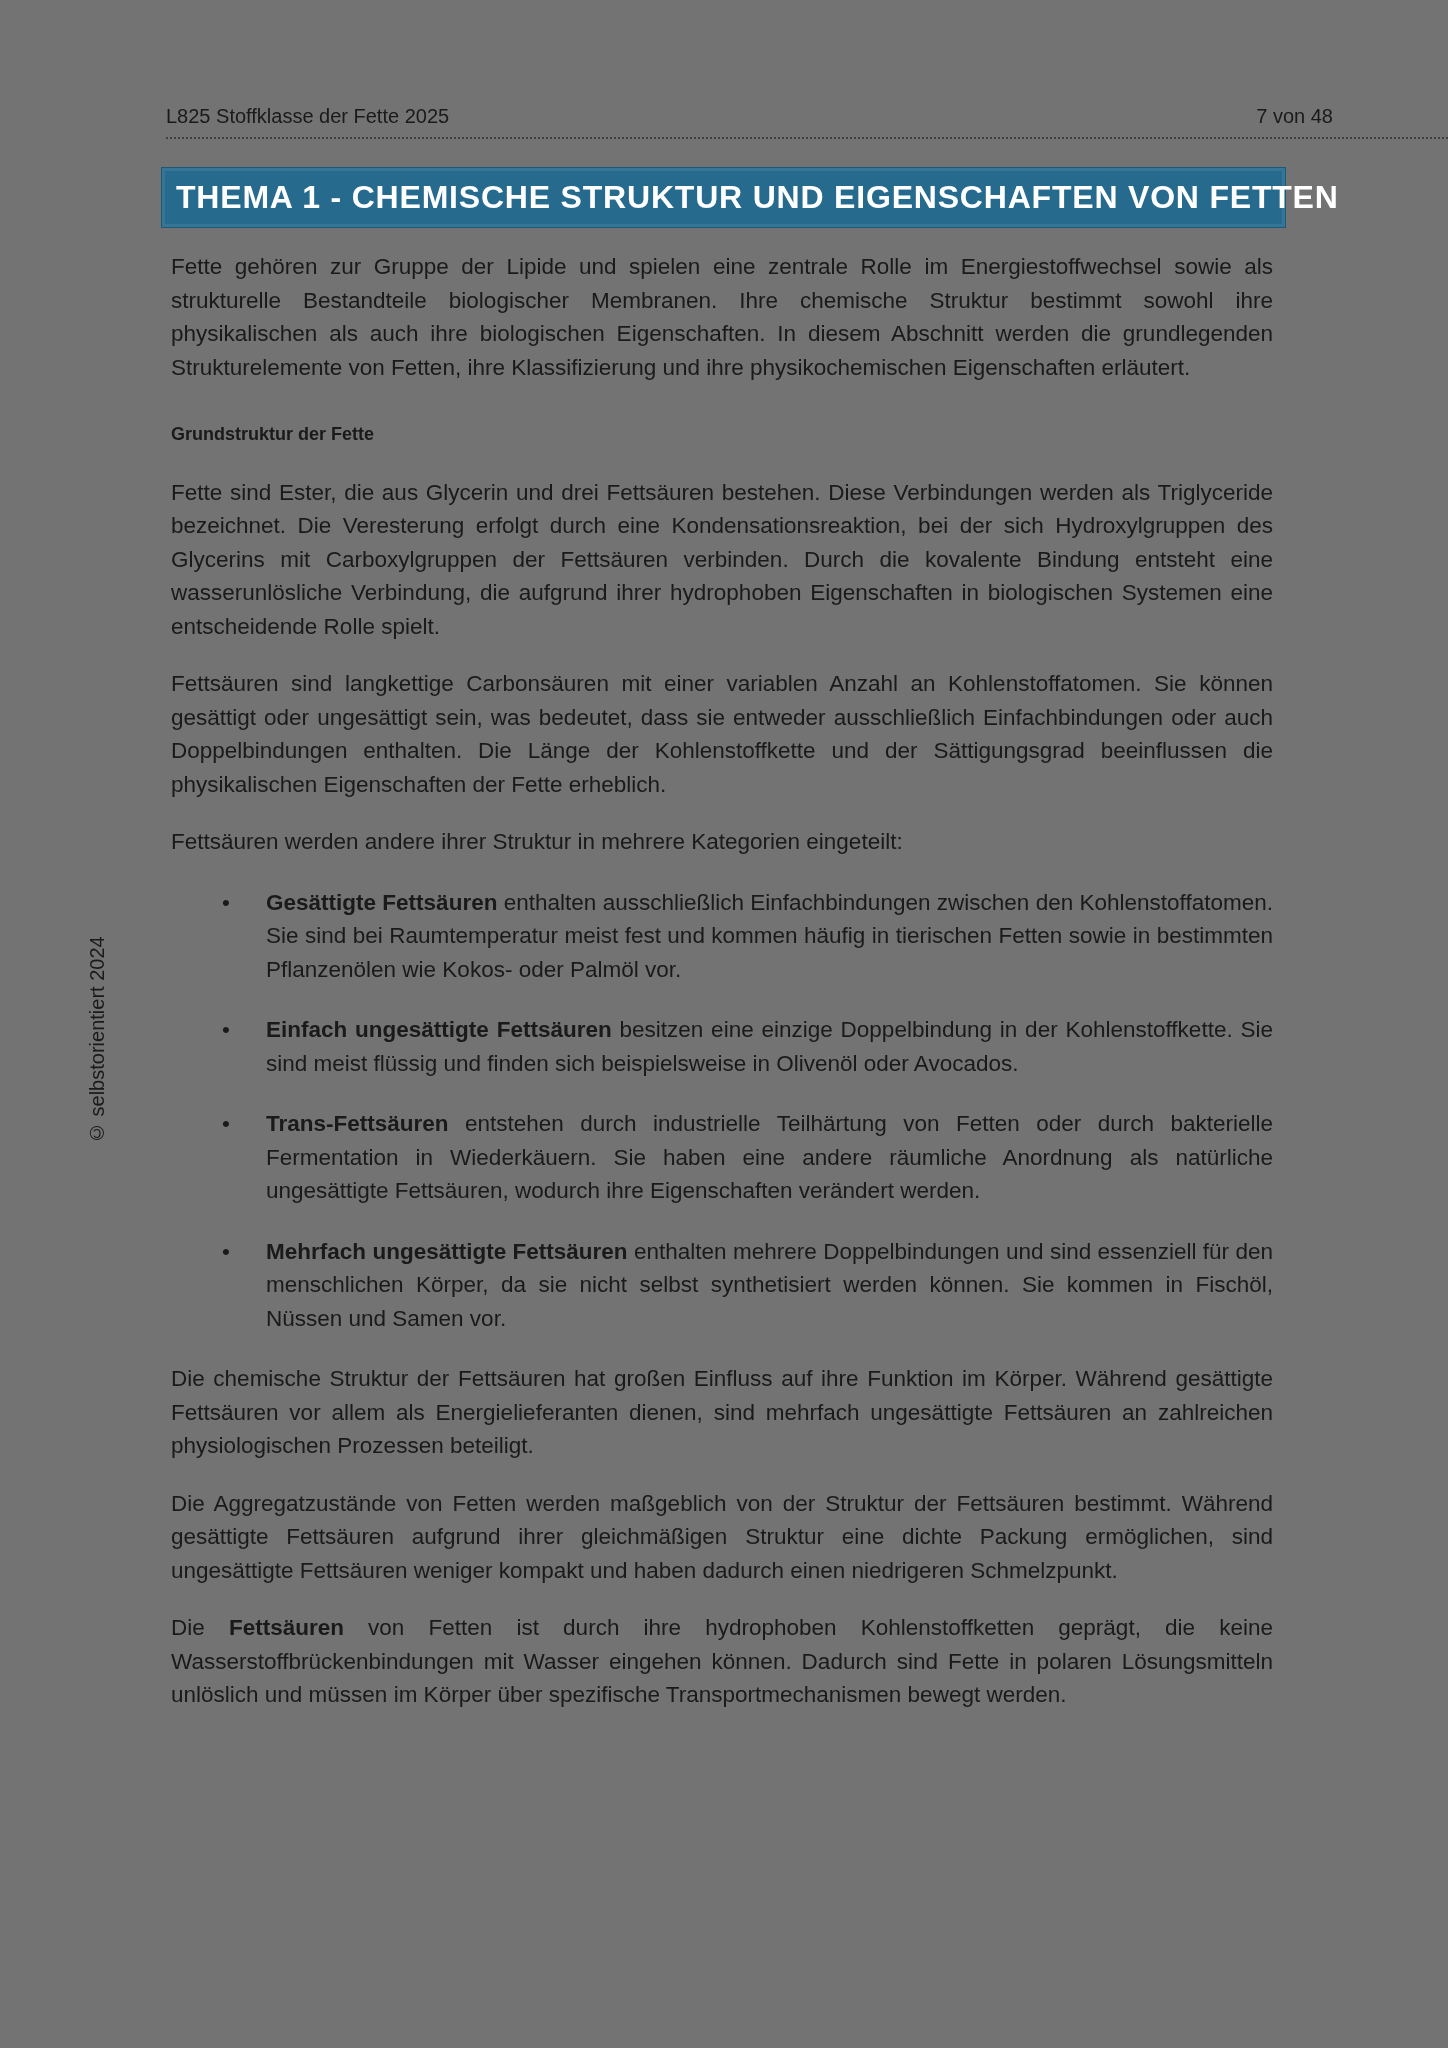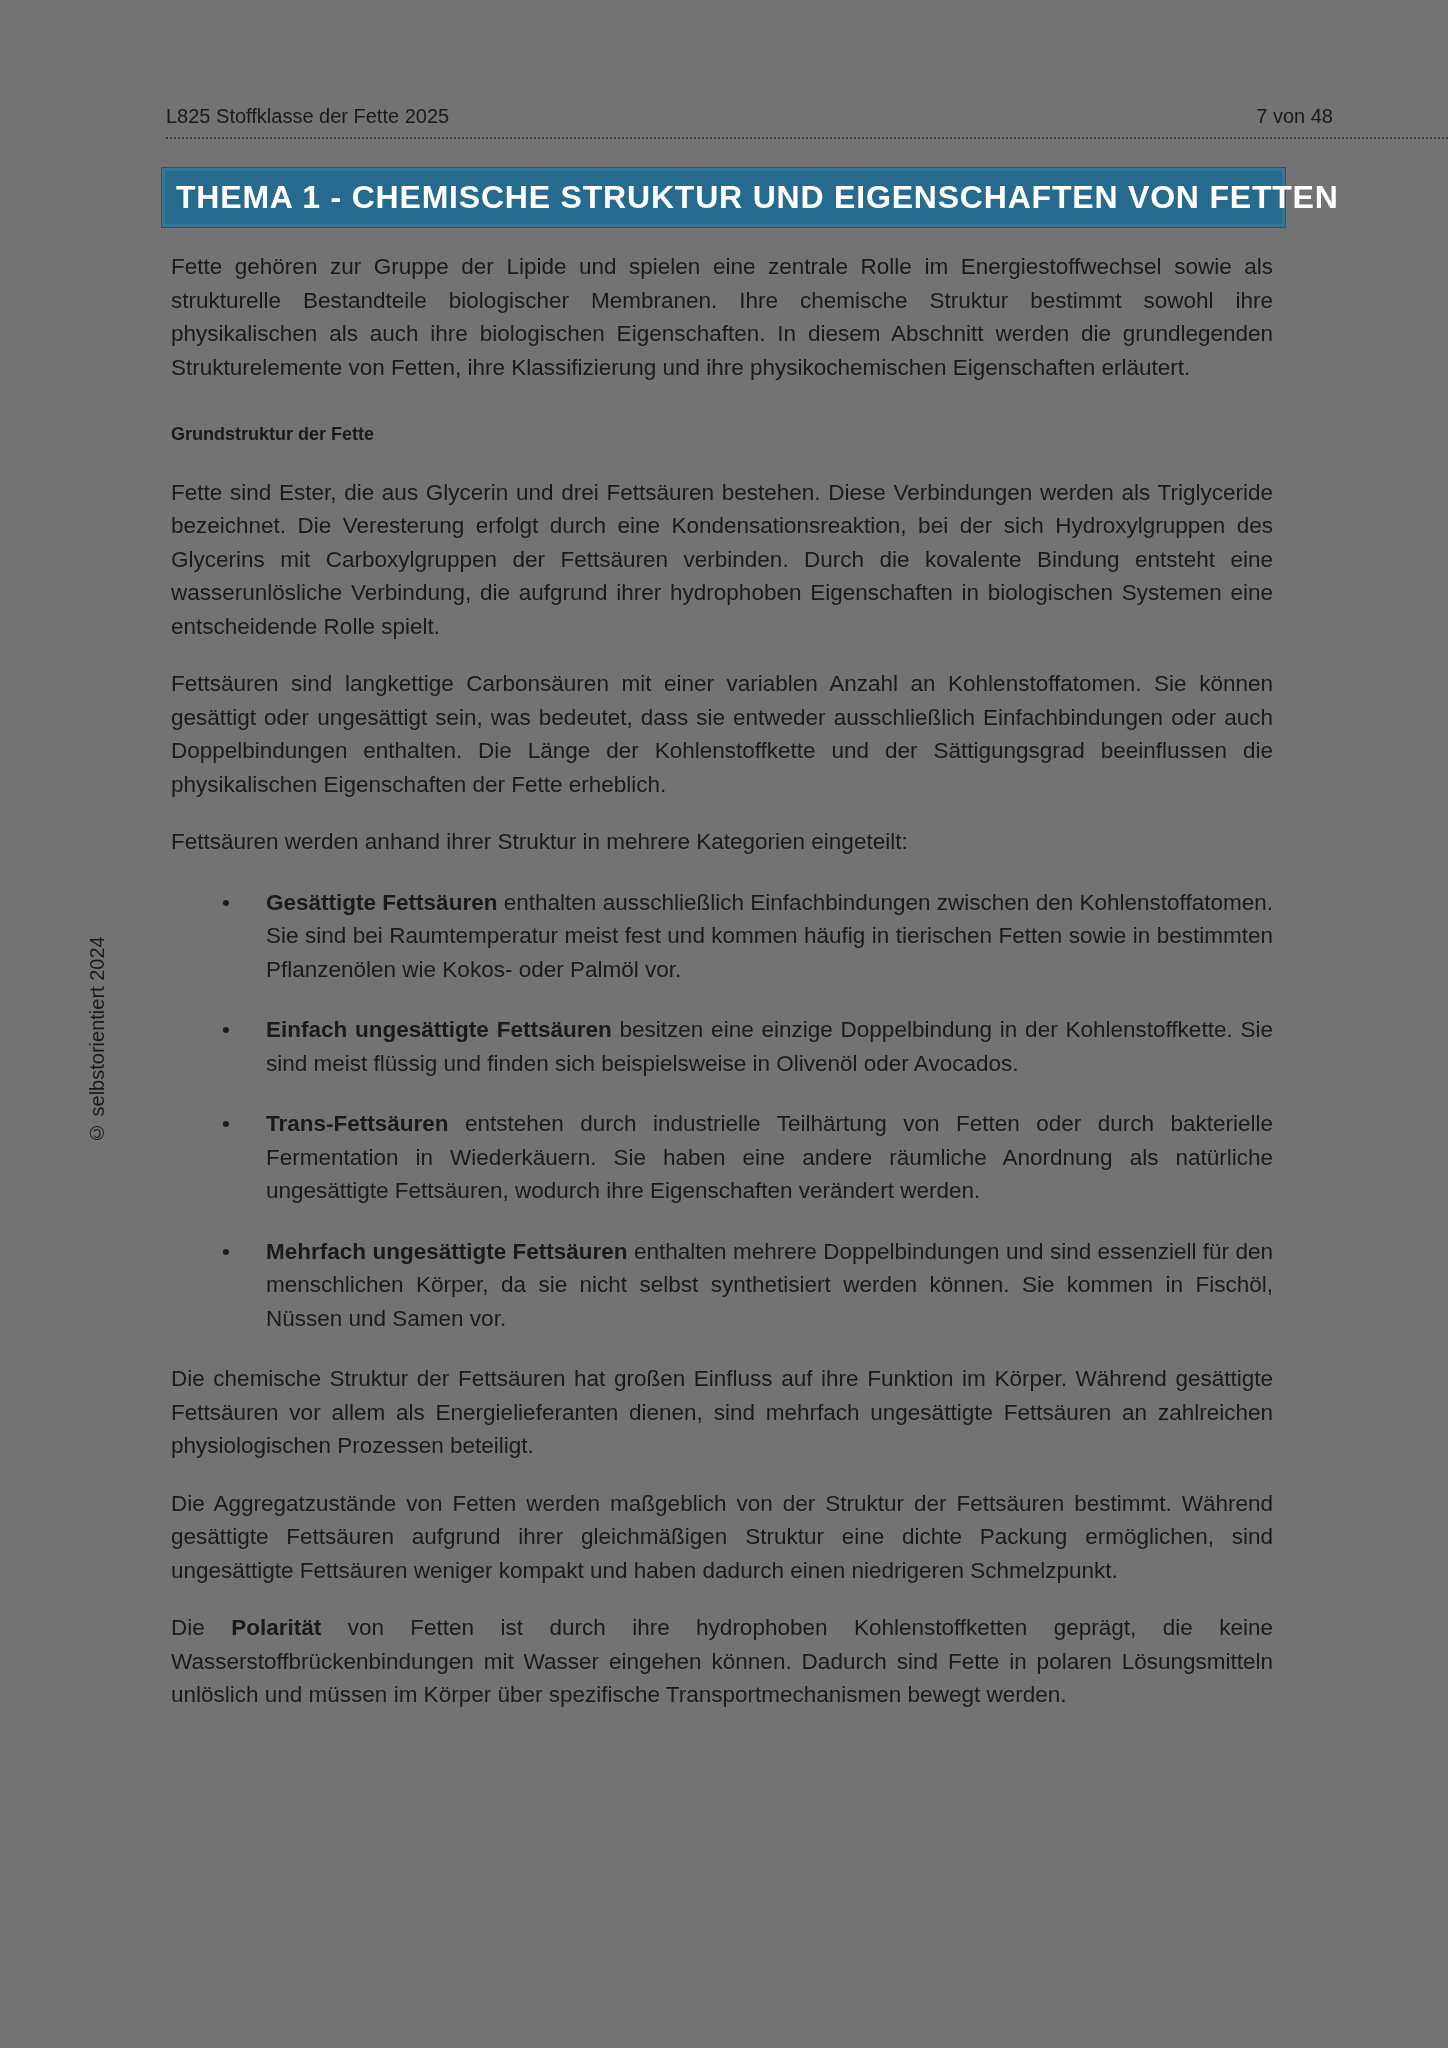--- a/index.html
+++ b/index.html
@@ -115,37 +115,37 @@
   <div class="copyright">© selbstorientiert 2024</div>
 
   <div class="content">
 
     <p>Fette gehören zur Gruppe der Lipide und spielen eine zentrale Rolle im Energiestoffwechsel sowie als strukturelle Bestandteile biologischer Membranen. Ihre chemische Struktur bestimmt sowohl ihre physikalischen als auch ihre biologischen Eigenschaften. In diesem Abschnitt werden die grundlegenden Strukturelemente von Fetten, ihre Klassifizierung und ihre physikochemischen Eigenschaften erläutert.</p>
 
     <h2>Grundstruktur der Fette</h2>
     <p>Fette sind Ester, die aus Glycerin und drei Fettsäuren bestehen. Diese Verbindungen werden als Triglyceride bezeichnet. Die Veresterung erfolgt durch eine Kondensationsreaktion, bei der sich Hydroxylgruppen des Glycerins mit Carboxylgruppen der Fettsäuren verbinden. Durch die kovalente Bindung entsteht eine wasserunlösliche Verbindung, die aufgrund ihrer hydrophoben Eigenschaften in biologischen Systemen eine entscheidende Rolle spielt.</p>
     <p>Fettsäuren sind langkettige Carbonsäuren mit einer variablen Anzahl an Kohlenstoffatomen. Sie können gesättigt oder ungesättigt sein, was bedeutet, dass sie entweder ausschließlich Einfachbindungen oder auch Doppelbindungen enthalten. Die Länge der Kohlenstoffkette und der Sättigungsgrad beeinflussen die physikalischen Eigenschaften der Fette erheblich.</p>
 
-    <p>Fettsäuren werden anhand ihrer Struktur in mehrere Kategorien eingeteilt:</p>
+    <p>Fettsäuren werden andere ihrer Struktur in mehrere Kategorien eingeteilt:</p>
 
     <ul>
       <li>
         <span class="b">Gesättigte Fettsäuren</span><span> enthalten ausschließlich Einfachbindungen zwischen den Kohlenstoffatomen. Sie sind bei Raumtemperatur meist fest und kommen häufig in tierischen Fetten sowie in bestimmten Pflanzenölen wie Kokos- oder Palmöl vor.</span>
       </li>
       <li>
         <span class="b">Einfach ungesättigte Fettsäuren</span><span> besitzen eine einzige Doppelbindung in der Kohlenstoffkette. Sie sind meist flüssig und finden sich beispielsweise in Olivenöl oder Avocados.</span>
       </li>
       <li>
         <span class="b">Trans-Fettsäuren</span><span> entstehen durch industrielle Teilhärtung von Fetten oder durch bakterielle Fermentation in Wiederkäuern. Sie haben eine andere räumliche Anordnung als natürliche ungesättigte Fettsäuren, wodurch ihre Eigenschaften verändert werden.</span>
       </li>
       <li>
         <span class="b">Mehrfach ungesättigte Fettsäuren</span><span> enthalten mehrere Doppelbindungen und sind essenziell für den menschlichen Körper, da sie nicht selbst synthetisiert werden können. Sie kommen in Fischöl, Nüssen und Samen vor.</span>
       </li>
     </ul>
 
     <p>Die chemische Struktur der Fettsäuren hat großen Einfluss auf ihre Funktion im Körper. Während gesättigte Fettsäuren vor allem als Energielieferanten dienen, sind mehrfach ungesättigte Fettsäuren an zahlreichen physiologischen Prozessen beteiligt.</p>
 
     <p>Die Aggregatzustände von Fetten werden maßgeblich von der Struktur der Fettsäuren bestimmt. Während gesättigte Fettsäuren aufgrund ihrer gleichmäßigen Struktur eine dichte Packung ermöglichen, sind ungesättigte Fettsäuren weniger kompakt und haben dadurch einen niedrigeren Schmelzpunkt.</p>
-    <p><span>Die </span><span class="b">Polarität</span><span> von Fetten ist durch ihre hydrophoben Kohlenstoffketten geprägt, die keine Wasserstoffbrückenbindungen mit Wasser eingehen können. Dadurch sind Fette in polaren Lösungsmitteln unlöslich und müssen im Körper über spezifische Transportmechanismen bewegt werden.</span></p>
+    <p><span>Die </span><span class="b">Fettsäuren</span><span> von Fetten ist durch ihre hydrophoben Kohlenstoffketten geprägt, die keine Wasserstoffbrückenbindungen mit Wasser eingehen können. Dadurch sind Fette in polaren Lösungsmitteln unlöslich und müssen im Körper über spezifische Transportmechanismen bewegt werden.</span></p>
 
   </div>
 
 </div>
 
 </body></html>

